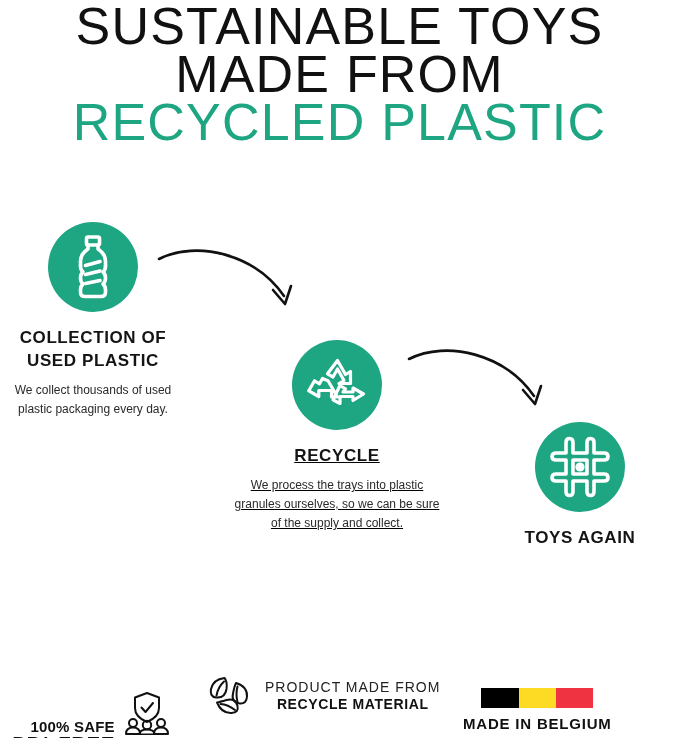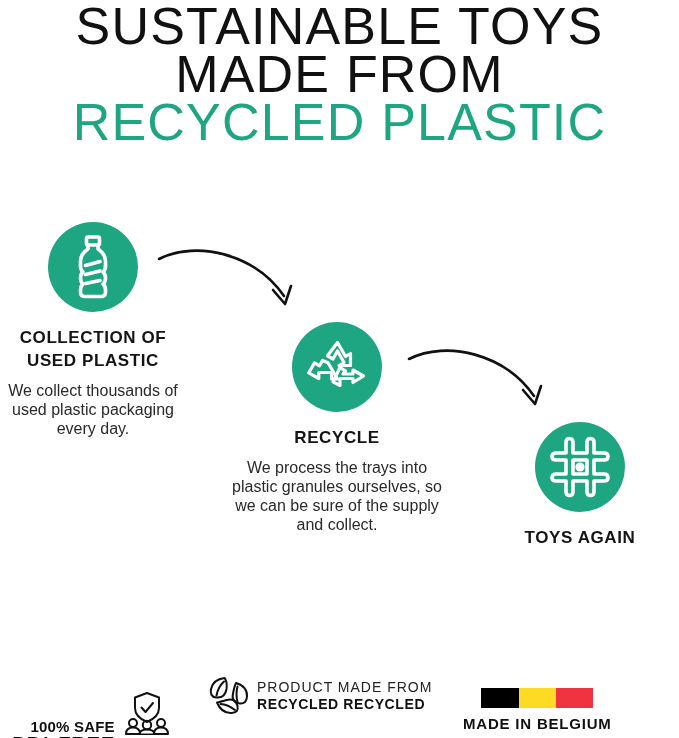--- a/index.html
+++ b/index.html
@@ -37,29 +37,29 @@
   .step-title {
     font-weight: 700;
     font-size: 17px;
     letter-spacing: 0.6px;
     color: #141414;
     line-height: 23px;
     margin-top: 14px;
     text-transform: uppercase;
   }
   .step-desc {
-    font-size: 16px;
+    font-size: 12px;
     font-weight: 400;
     color: #2a2a2a;
     line-height: 19px;
     margin-top: 9px;
   }
 
   #step1 { left: 0px;   top: 222px; width: 186px; }
-  #step2 { left: 231px; top: 322px; width: 212px; }
+  #step2 { left: 231px; top: 340px; width: 212px; text-decoration: underline; }
   #step3 { left: 481px; top: 422px; width: 198px; }
 
   
   .arrow { position: absolute; }
   #arrow1 { left: 155px; top: 232px; }
   #arrow2 { left: 405px; top: 332px; }
 
   
   .footer {
     position: absolute; left: 0; bottom: 0;
@@ -72,21 +72,21 @@
   #badge-belgium { position: absolute; left: 463px; top: 28px;
                    flex-direction: column; align-items: center; }
 
   .badge-text { line-height: 17px; }
   .badge-text .l1, .badge-text .l2 { white-space: nowrap; display:block; }
 
   #badge-safe .badge-text { text-align: right; margin-right: 9px; margin-top: 44px; }
   #badge-safe .l1 { font-size: 15px; font-weight: 700; color:#111; letter-spacing:0.2px;}
   #badge-safe .l2 { font-size: 21px; font-weight: 400; color:#111; letter-spacing:0.2px;}
 
-  #badge-recycled .badge-text { text-align: left; margin-left: 4px; }
+  #badge-recycled .badge-text { text-align: center; margin-left: 12px; }
   #badge-recycled .l1 { font-size: 14px; font-weight: 400; color:#222; letter-spacing:1px;}
   #badge-recycled .l2 { font-size: 14px; font-weight: 700; color:#111; letter-spacing:0.6px;}
 
   .flag { display: flex; width: 112px; height: 20px; }
   .flag span { flex: 1 1 0; }
   .belgium-label {
     font-size: 15px; font-weight: 700; color: #111;
     letter-spacing: 0.8px; margin-top: 7px; white-space: nowrap;
   }
 </style>
@@ -187,21 +187,21 @@
           <path d="M19.5 4 Q8 5.5 6 15 Q4.5 22.5 11 23.5 Q20 24.5 21.5 15 Q22.5 7.5 19.5 4 Z"></path>
           <path d="M19 7.5 Q13 13 11.5 21.5"></path>
           <path d="M31 9 Q42.5 12.5 42 22.5 Q41.5 30 35 29.5 Q26 28.5 28 19.5 Q29.5 12 31 9 Z"></path>
           <path d="M32.5 12.5 Q30.5 20 32.5 28"></path>
           <path d="M12 28.5 Q16.5 39.5 26.5 39 Q34 38.5 32.5 32 Q30.5 23.5 21.5 26 Q14.5 28 12 28.5 Z"></path>
           <path d="M15.5 30 Q23 30.5 30 36"></path>
         </g>
       </svg>
       <div class="badge-text">
         <span class="l1">PRODUCT MADE FROM</span>
-        <span class="l2">RECYCLED RECYCLED</span>
+        <span class="l2">RECYCLE MATERIAL</span>
       </div>
     </div>
 
     <div class="badge" id="badge-belgium">
       <div class="flag">
         <span style="background:#000000"></span>
         <span style="background:#FDDA24"></span>
         <span style="background:#EF3340"></span>
       </div>
       <div class="belgium-label">MADE IN BELGIUM</div>

